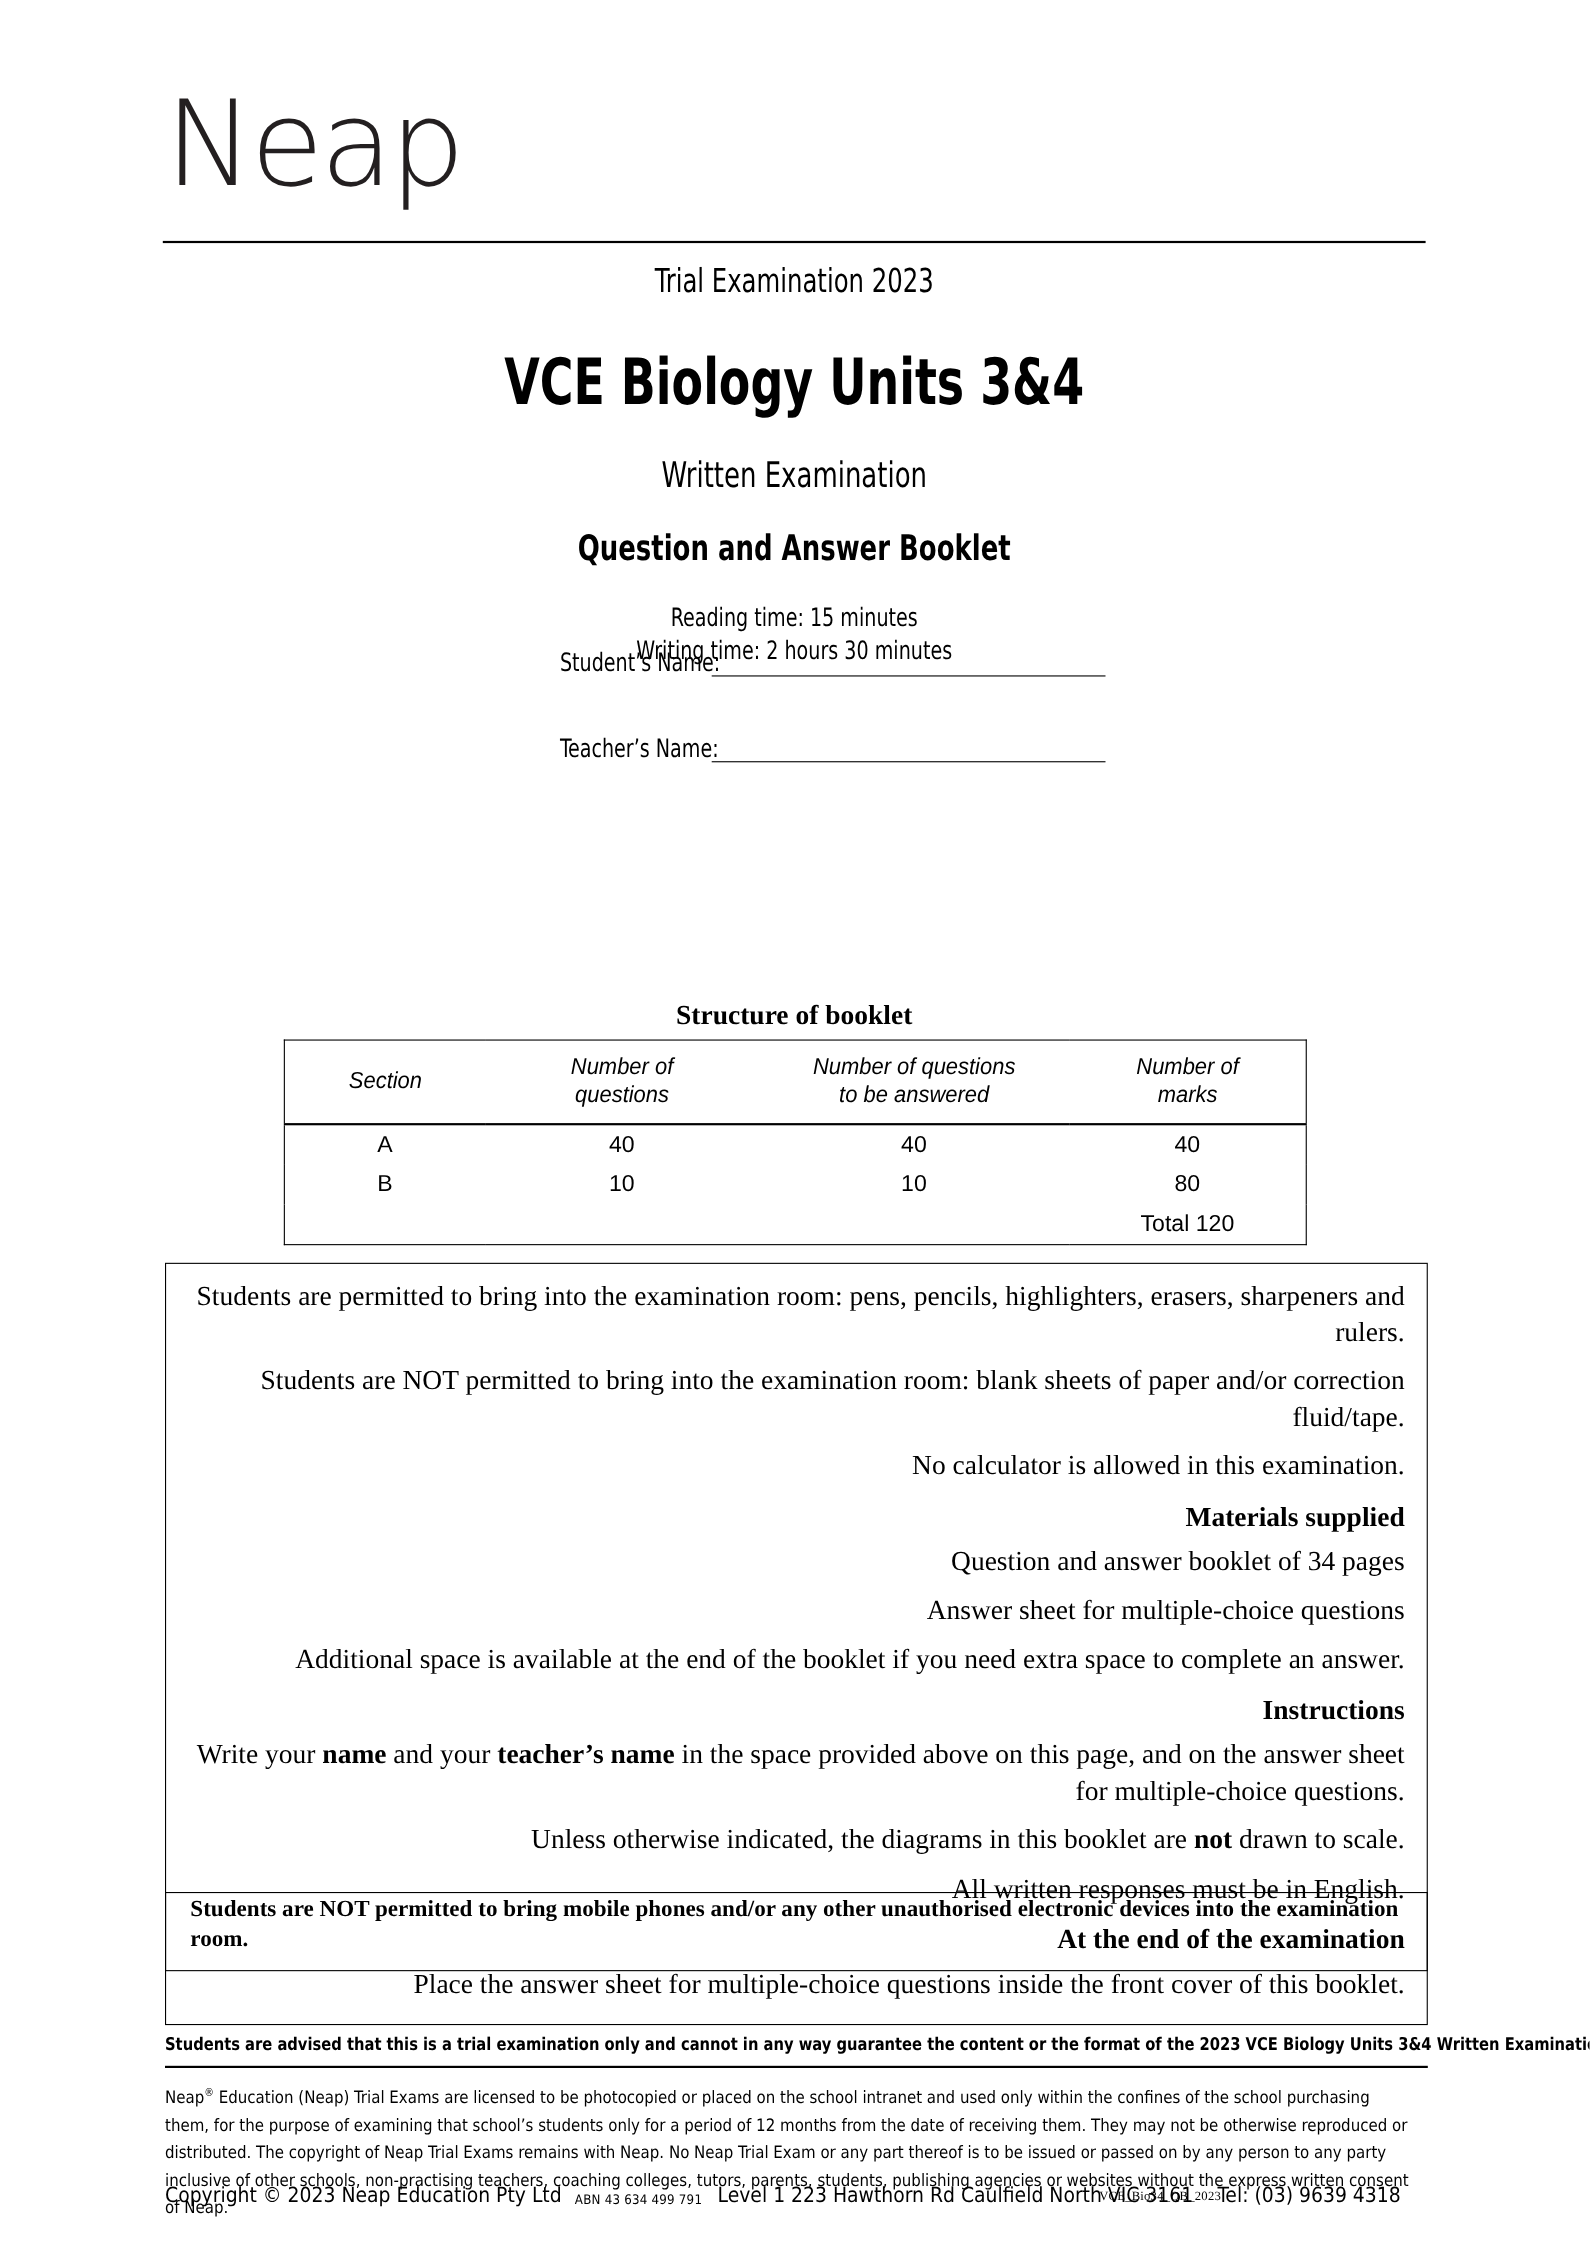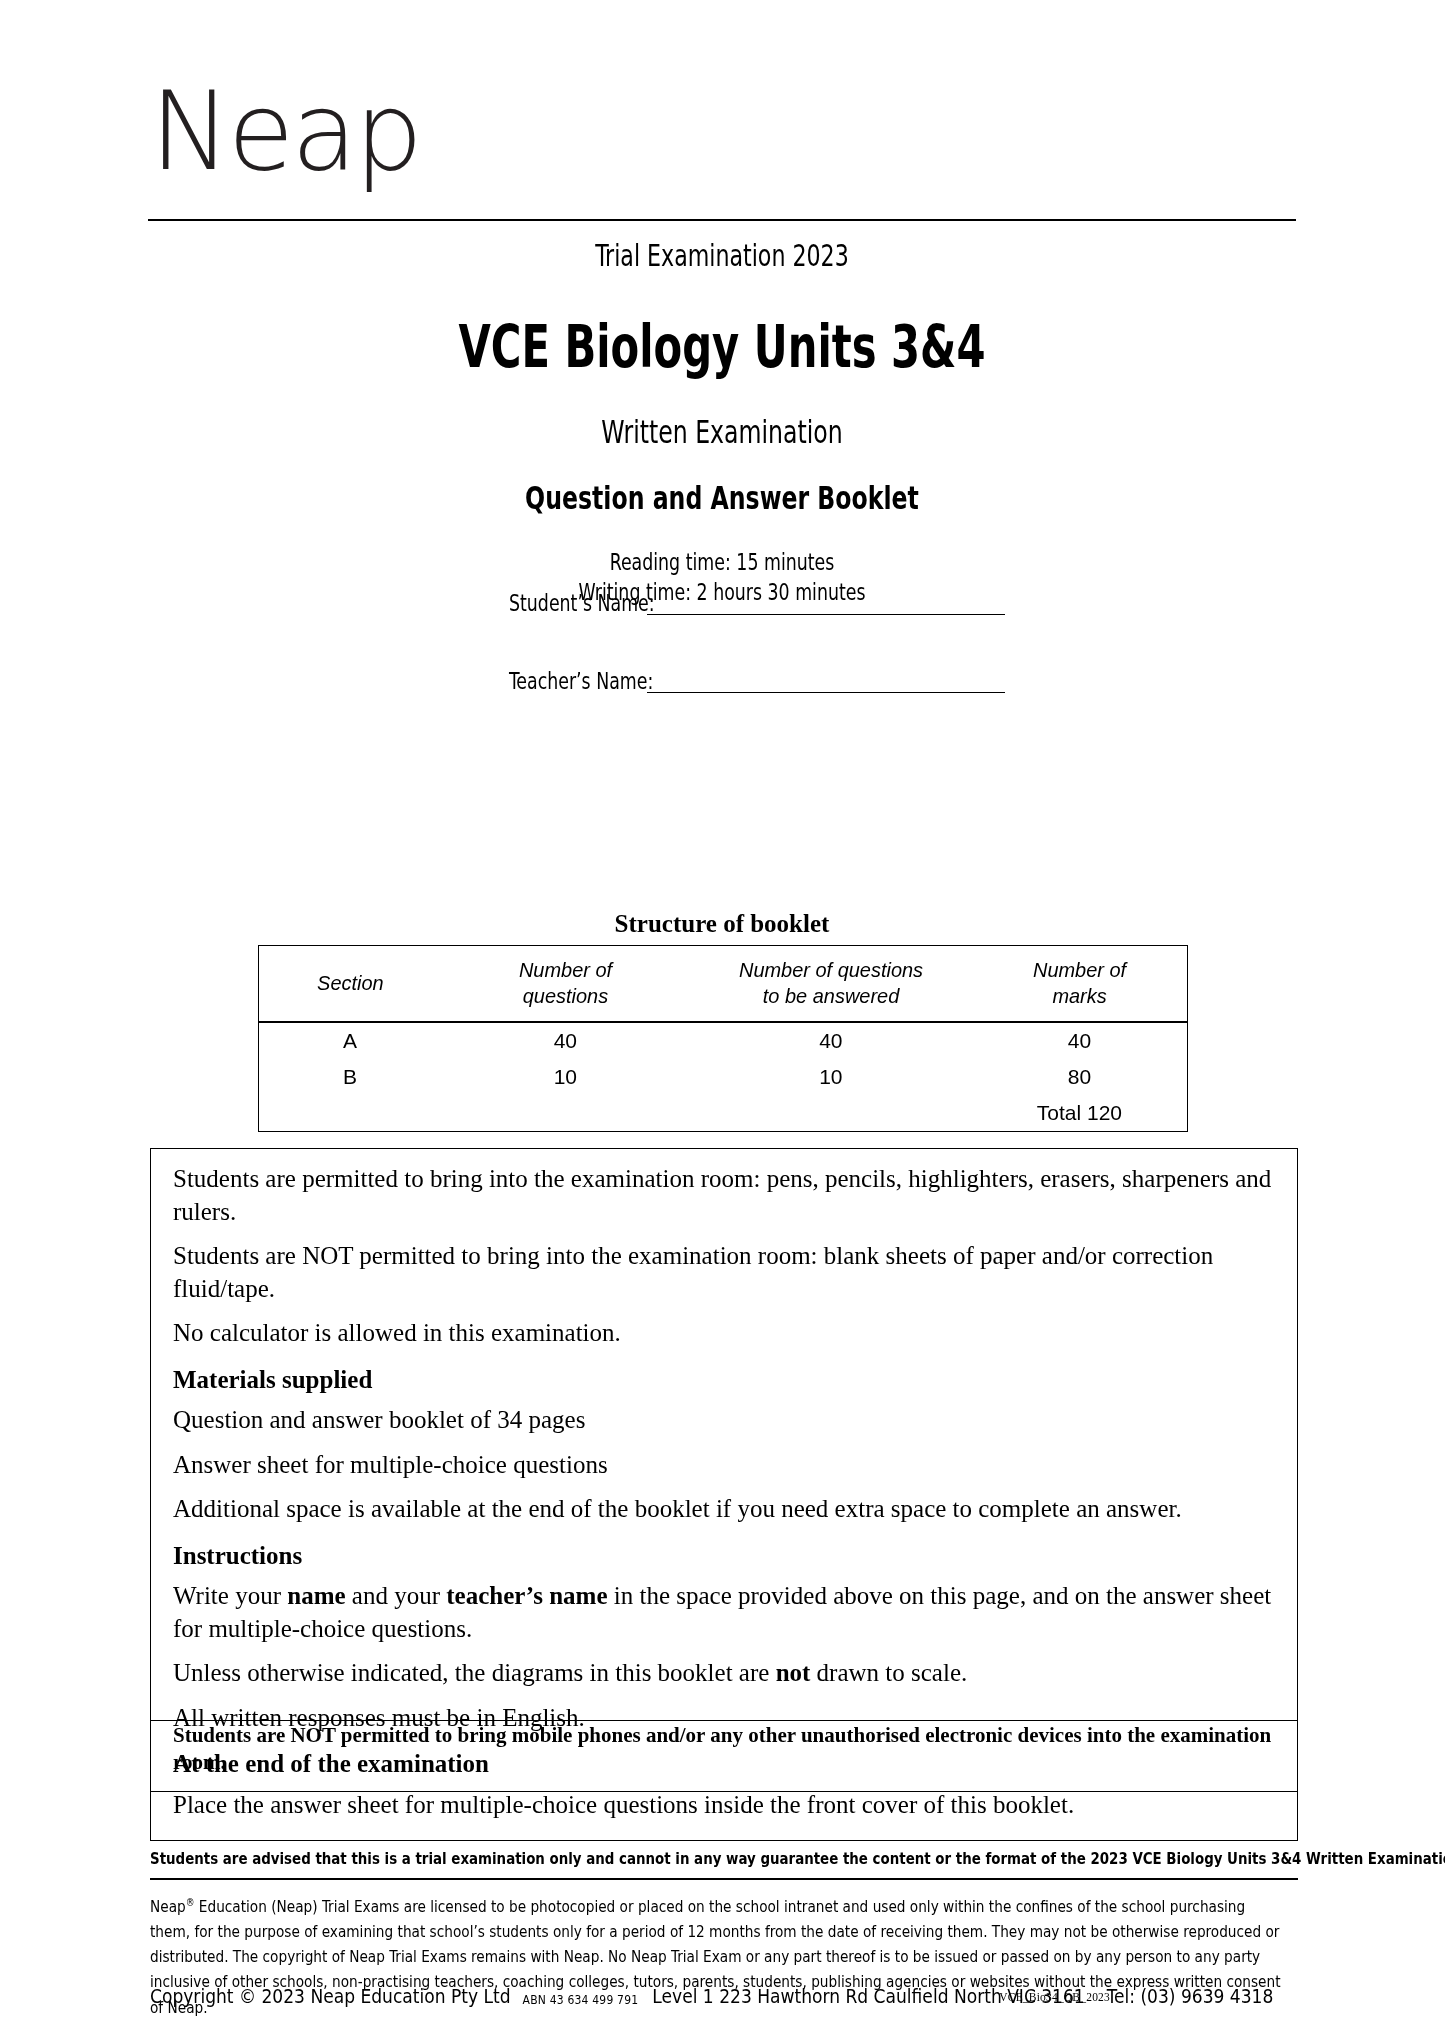--- a/index.html
+++ b/index.html
@@ -105,20 +105,21 @@
   
   .instr-box {
     position:absolute; left:150px; top:1148px;
     width:1148px;
     border:1.5px solid #000;
     box-sizing:border-box;
     padding:14px 20px 16px 22px;
     font-family:"Liberation Serif","DejaVu Serif", serif;
     font-size:25px;
     line-height:1.30;
+    text-align:right;
   }
   .instr-box p { margin:0 0 12px 0; }
   .instr-box p:last-child { margin-bottom:3px; }
   .instr-box h4 { margin:14px 0 8px 0; font-size:25px; font-weight:700; }
 
   
   .warn-box {
     position:absolute; left:150px; top:1720px;
     width:1148px;
     border:1.5px solid #000;

